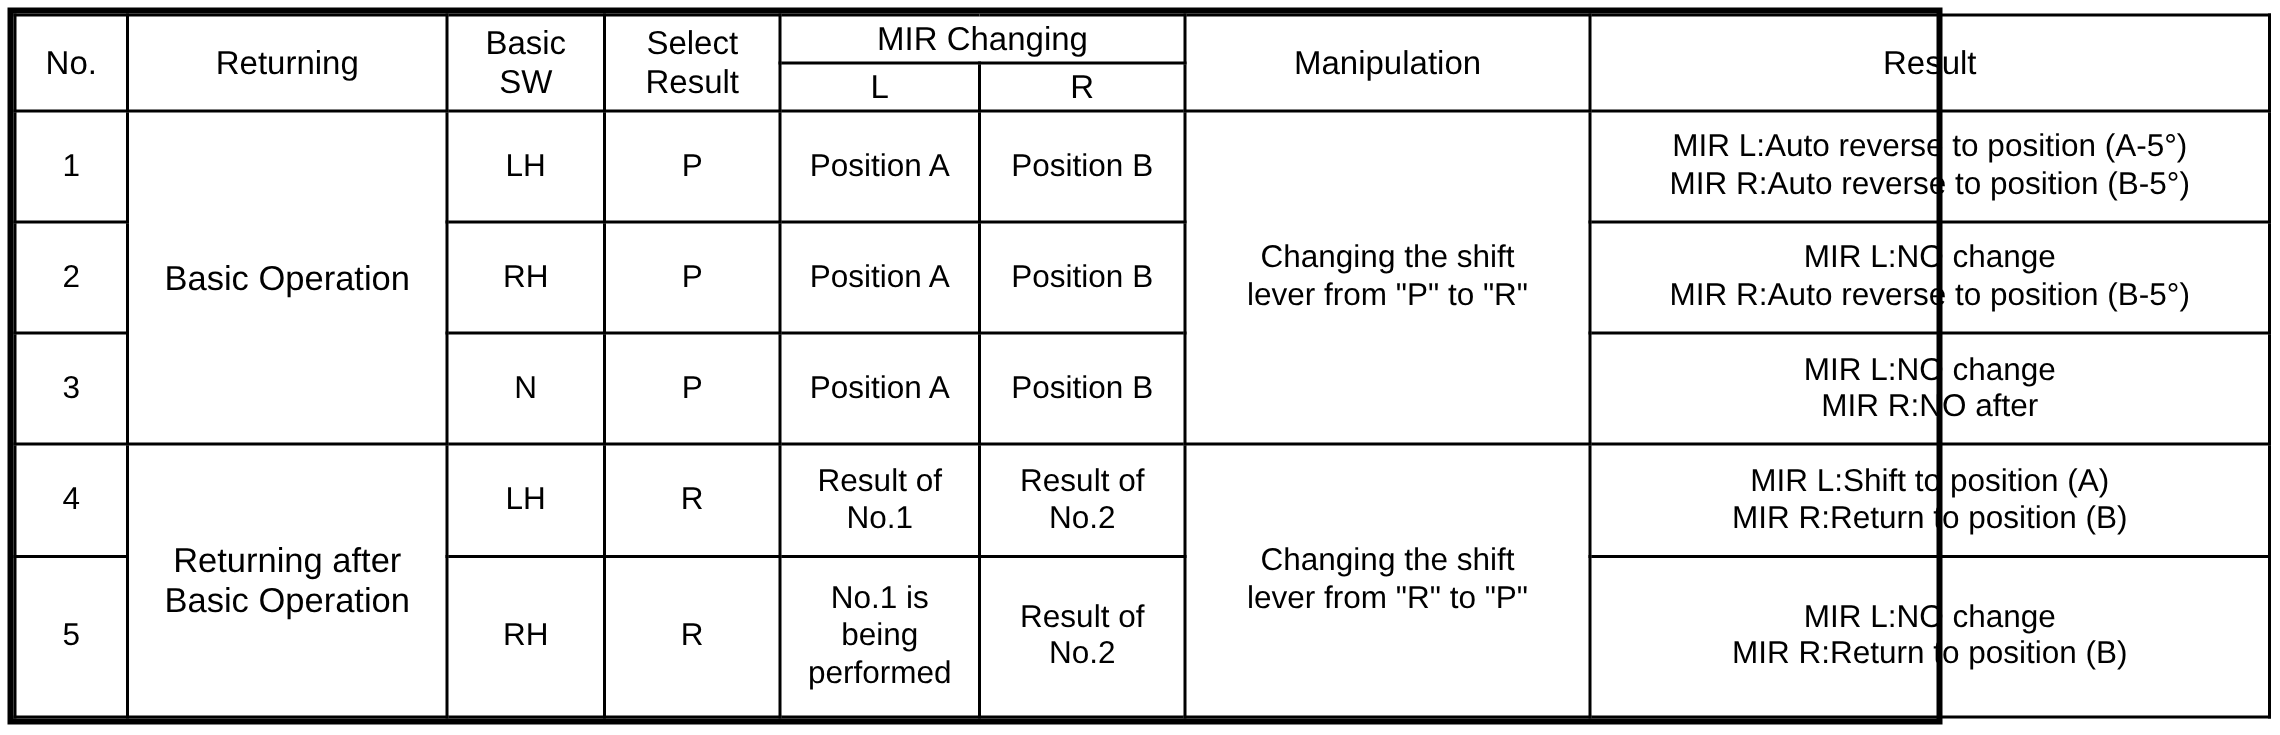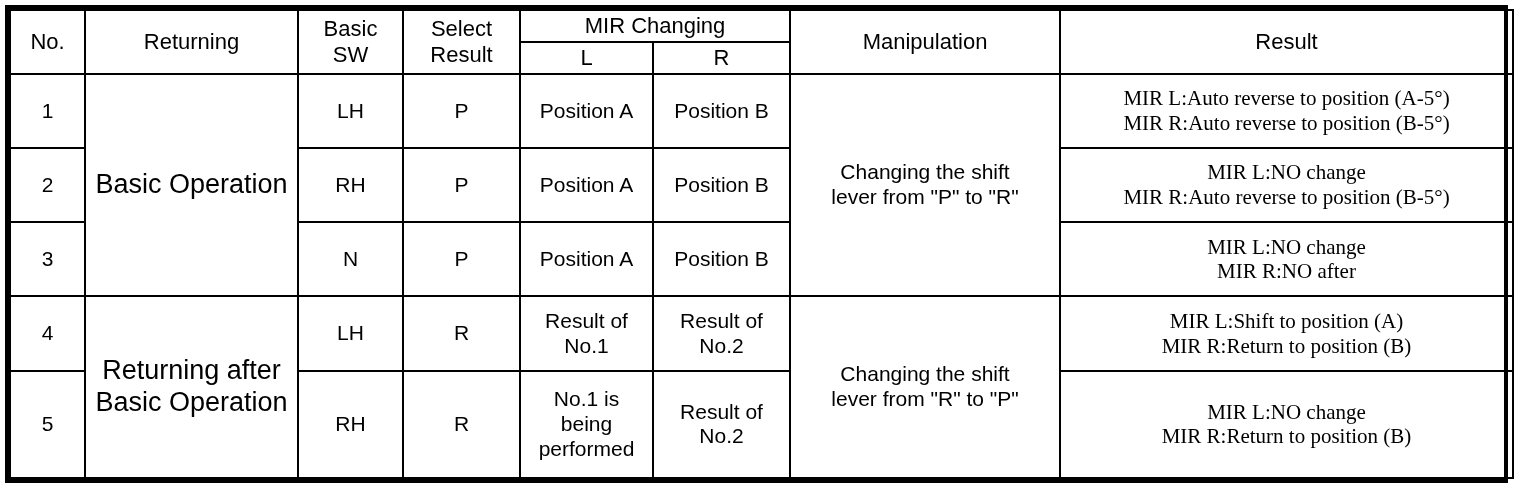--- a/index.html
+++ b/index.html
@@ -12,21 +12,21 @@
     height: 490px;
     font-family: "Liberation Sans", sans-serif;
     color: #000000;
     overflow: hidden;
   }
 
   #table-wrap {
     position: absolute;
     left: 5px;
     top: 5px;
-    width: 1503px;
+    width: 1290px;
     height: 478px;
     box-sizing: border-box;
     border: 4px solid #000000;
   }
 
   table.spec-table {
     width: 100%;
     height: 100%;
     border-collapse: collapse;
     table-layout: fixed;
@@ -55,31 +55,30 @@
   col.c-sel      { width: 105px; }
   col.c-shift    { width: 117px; }
   col.c-mirl     { width: 133px; }
   col.c-mirr     { width: 137px; }
   col.c-manip    { width: 270px; }
   col.c-result   { width: 453px; }
 
   td.result-cell {
     text-align: left;
     padding-left: 10px;
-    font-family: Liberation Serif, serif;
   }
   td.manip-cell {
     text-align: left;
     padding-left: 8px;
   }
 
   .line { display: block; white-space: nowrap; }
 
   td.num-cell { font-size: 21px; }
-  td.op-cell { font-size: 27px; }
+  td.op-cell { font-size: 23px; }
 </style>
 </head>
 <body>
 
 <div id="table-wrap">
   <table class="spec-table">
     <colgroup>
       <col class="c-no">
         <col class="c-op">
         <col class="c-sel">

